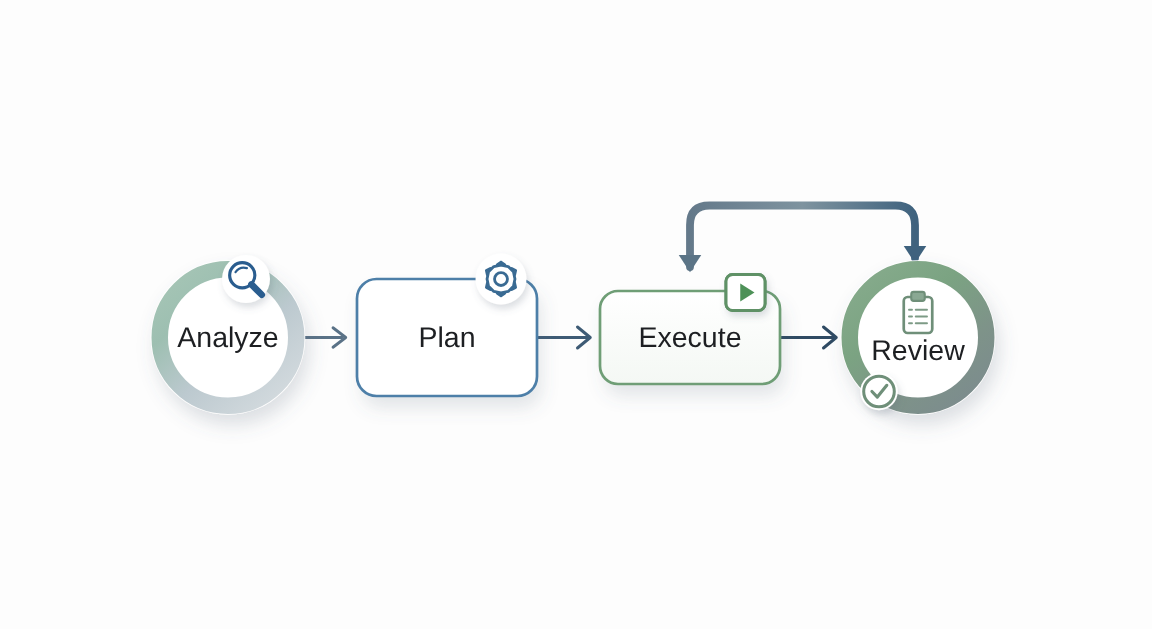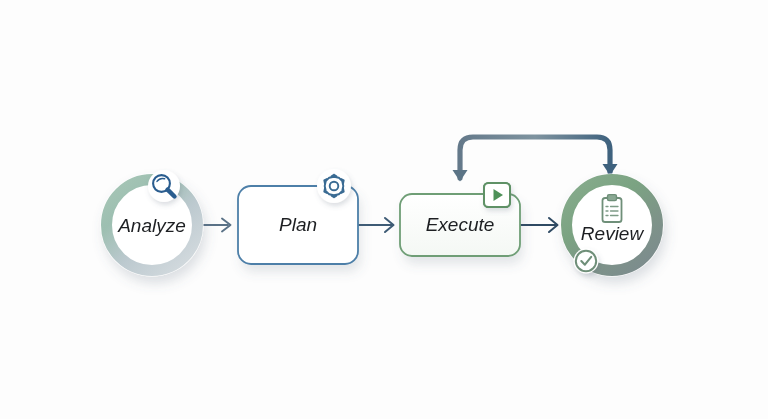--- a/index.html
+++ b/index.html
@@ -3,21 +3,21 @@
 <meta charset="utf-8">
 <style>
   html,body{margin:0;padding:0;}
   body{
     width:768px;height:419px;
     background:#fdfdfd;
     font-family:"Liberation Sans",sans-serif;
     overflow:hidden;
     position:relative;
   }
-  #stage{position:absolute;inset:0;font-style:italic;}
+  #stage{position:absolute;inset:0;}
   svg.canvas{position:absolute;left:0;top:0;width:768px;height:419px;display:block;}
   .node-label{
     font-family:"Liberation Sans",sans-serif;
     font-size:19px;
     fill:#1d1f22;
     text-anchor:middle;
     dominant-baseline:middle;
   }
 </style>
 </head>

